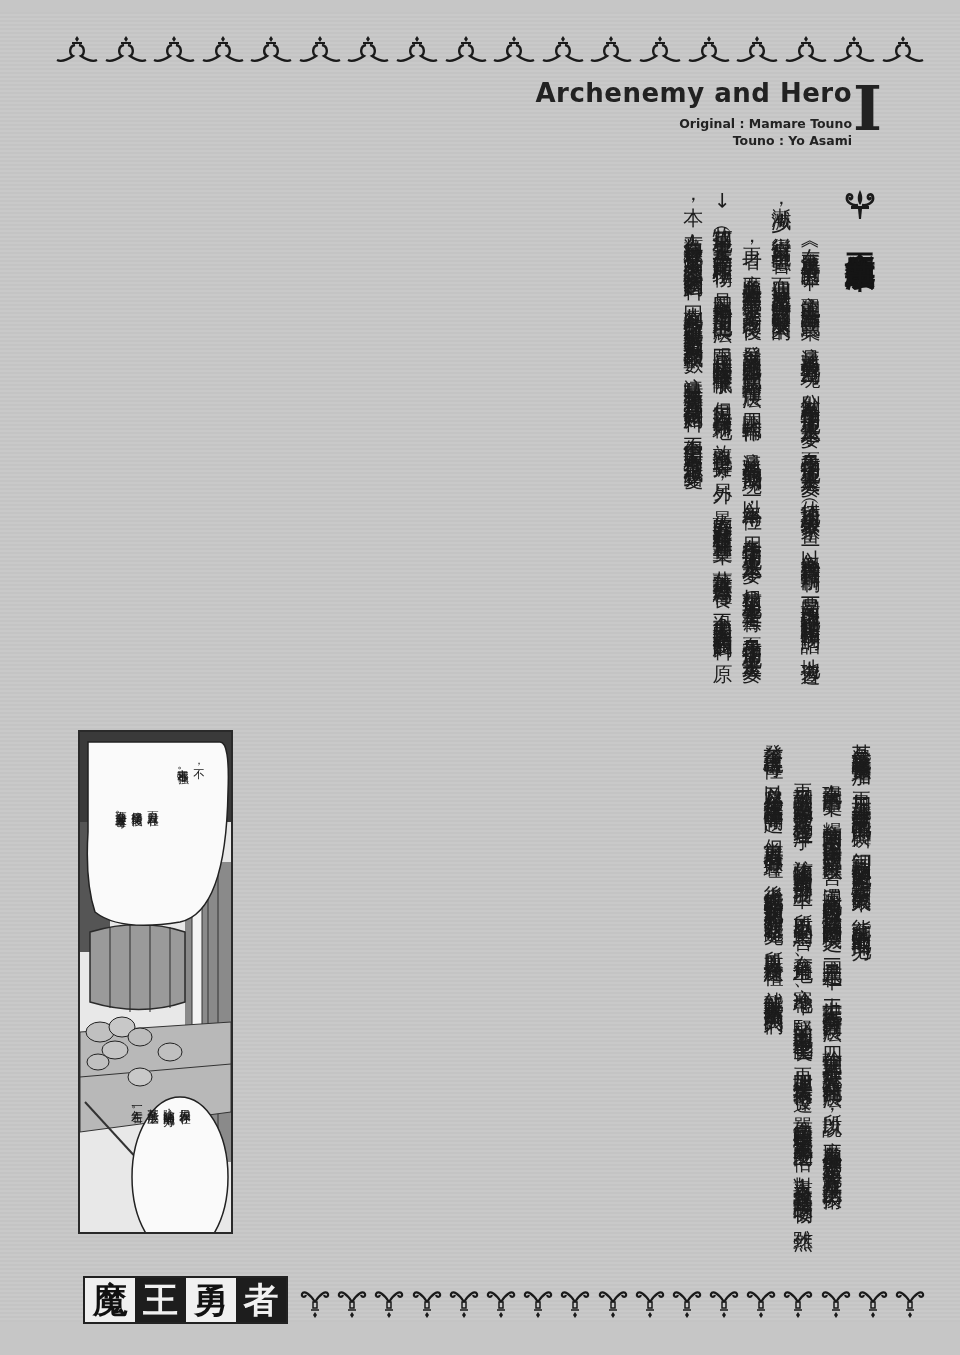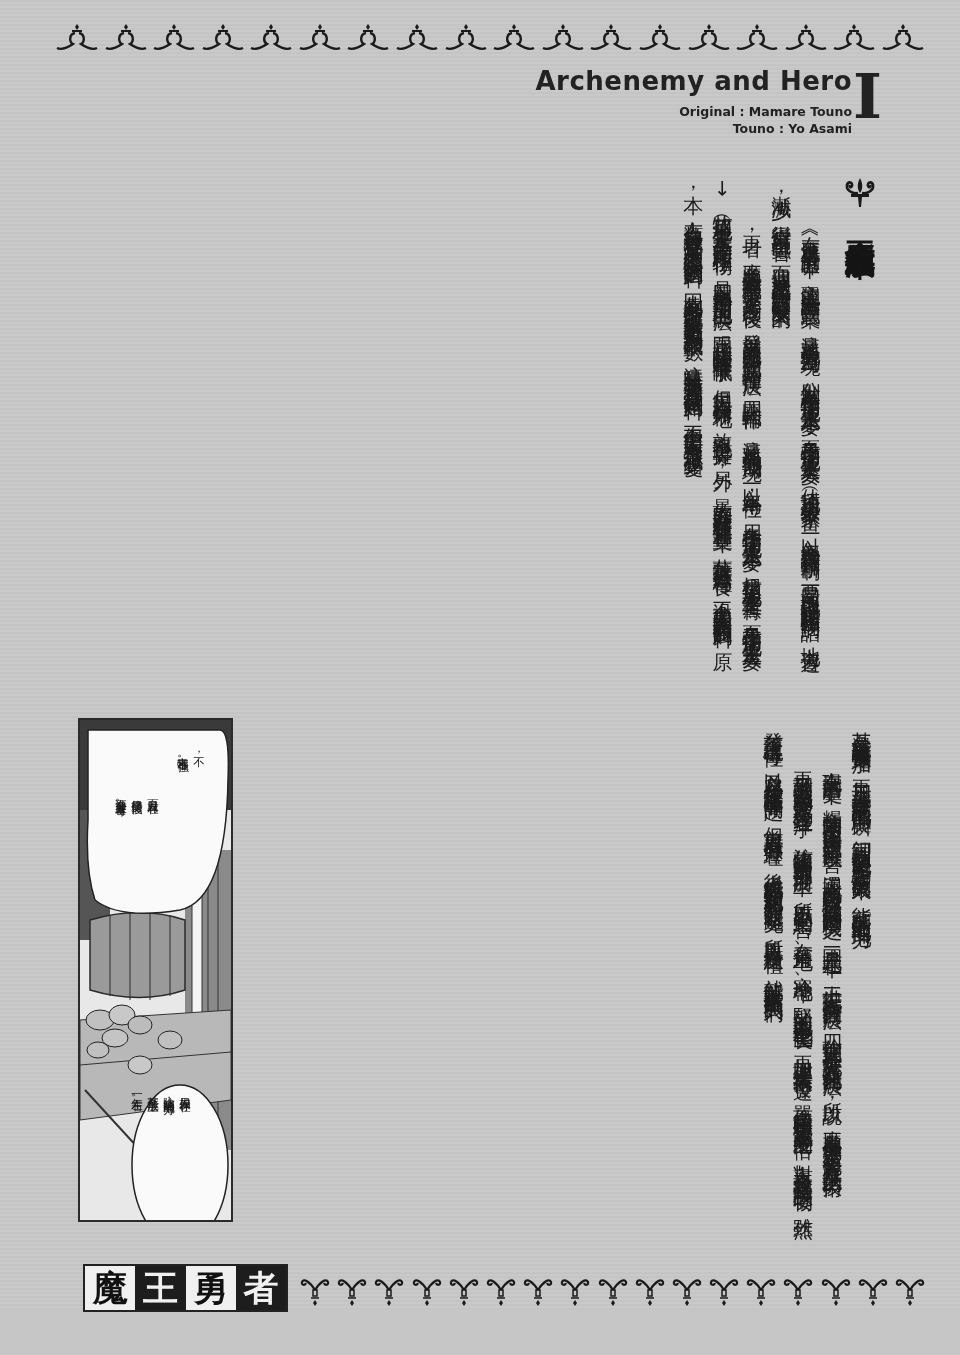--- a/index.html
+++ b/index.html
@@ -4,21 +4,21 @@
 <style>
   html, body { margin: 0; padding: 0; }
   body {
     width: 960px; height: 1355px; overflow: hidden;
     background: #c6c6c6;
     font-family: "DejaVu Sans", sans-serif;
     color: #1e1e1e;
     position: relative;
   }
   .page {
-    position: absolute; left: 0; top: 0; width: 960px; height: 1310px;
+    position: absolute; left: 0; top: 12px; width: 960px; height: 1310px;
     background: repeating-linear-gradient(0deg, #c4c4c4 0px, #c4c4c4 2px, #c9c9c9 2px, #c9c9c9 4px);
   }
   
   .orn-top {
     position: absolute; left: 55px; top: 22px; width: 870px; height: 32px;
     display: flex; justify-content: space-between;
   }
   .orn-top .o { width: 44px; height: 32px; }
   
   .title-block { position: absolute; left: 487px; top: 66px; width: 395px; height: 70px; }

